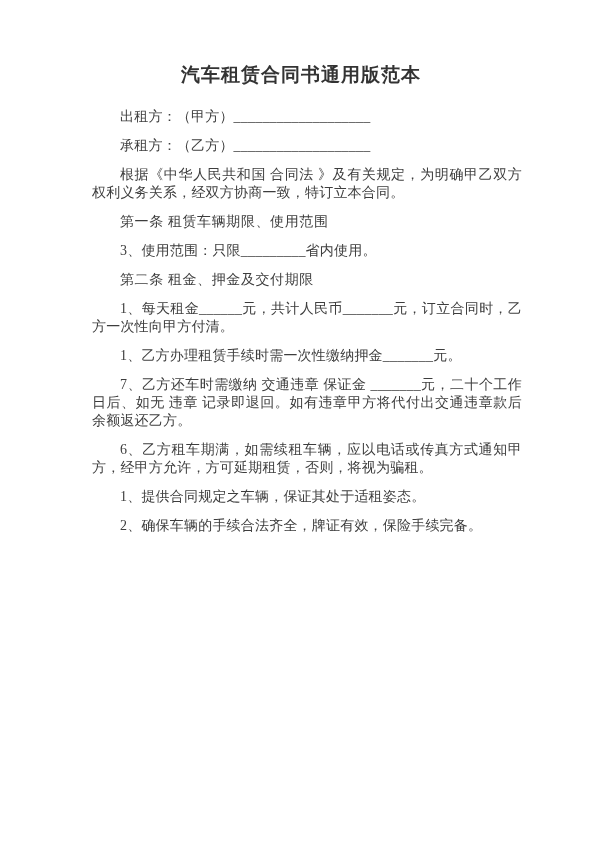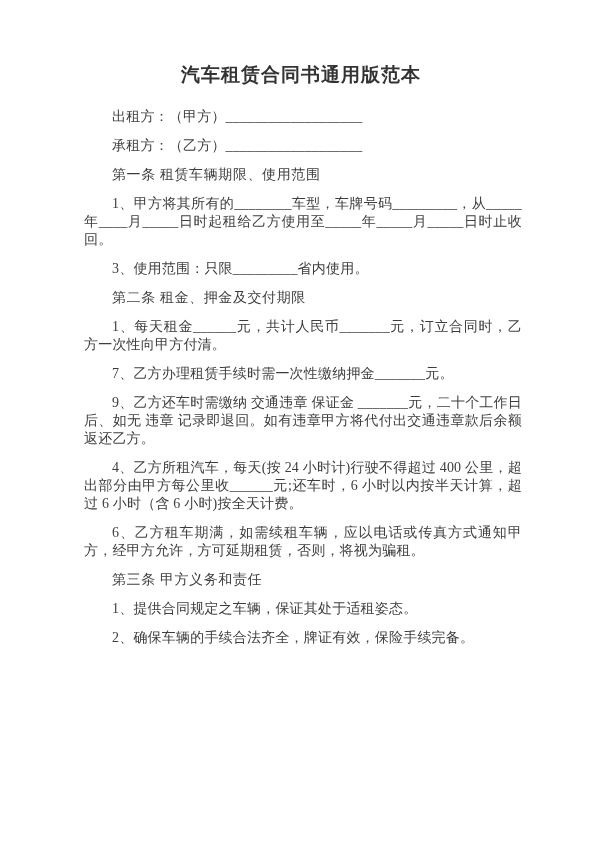--- a/index.html
+++ b/index.html
@@ -23,46 +23,44 @@
     line-height: 26px;
     font-weight: bold;
     text-align: center;
     letter-spacing: 1px;
     color: #333333;
     margin: 0 0 20px 0;
   }
   .para {
     font-size: 14px;
     line-height: 18px;
-    margin: 0 0 11px 4px;
+    margin: 0 0 11px 12px;
     text-indent: 2em;
     text-align: justify;
     word-break: break-all;
     letter-spacing: 0.2px;
   }
   .para.heading {
     letter-spacing: 0.6px;
   }
 </style>
 </head>
 <body>
 
 <div class="page">
   <h1 class="doc-title">汽车租赁合同书通用版范本</h1>
 
   <p class="para party">出租方：（甲方）___________________</p>
   <p class="para party">承租方：（乙方）___________________</p>
+  <p class="para preamble">根据《中华人民共和国 合同法 》及有关规定，为明确甲乙双方权利义务关系，经双方协商一致，特订立本合同。</p>
 
   <p class="para heading">第一条 租赁车辆期限、使用范围</p>
-  <p class="para clause">1、甲方将其所有的________车型，车牌号码_________，从_____年____月_____日时起租给乙方使用至_____年_____月_____日时止收回。</p>
   <p class="para clause">3、使用范围：只限_________省内使用。</p>
 
   <p class="para heading">第二条 租金、押金及交付期限</p>
   <p class="para clause">1、每天租金______元，共计人民币_______元，订立合同时，乙方一次性向甲方付清。</p>
-  <p class="para clause">7、乙方办理租赁手续时需一次性缴纳押金_______元。</p>
-  <p class="para clause">9、乙方还车时需缴纳 交通违章 保证金 _______元，二十个工作日后、如无 违章 记录即退回。如有违章甲方将代付出交通违章款后余额返还乙方。</p>
-  <p class="para clause">4、乙方所租汽车，每天(按 24 小时计)行驶不得超过 400 公里，超出部分由甲方每公里收______元;还车时，6 小时以内按半天计算，超过 6 小时（含 6 小时)按全天计费。</p>
+  <p class="para clause">1、乙方办理租赁手续时需一次性缴纳押金_______元。</p>
+  <p class="para clause">7、乙方还车时需缴纳 交通违章 保证金 _______元，二十个工作日后、如无 违章 记录即退回。如有违章甲方将代付出交通违章款后余额返还乙方。</p>
   <p class="para clause">6、乙方租车期满，如需续租车辆，应以电话或传真方式通知甲方，经甲方允许，方可延期租赁，否则，将视为骗租。</p>
 
-  <p class="para heading">第三条 甲方义务和责任</p>
   <p class="para clause">1、提供合同规定之车辆，保证其处于适租姿态。</p>
   <p class="para clause">2、确保车辆的手续合法齐全，牌证有效，保险手续完备。</p>
 </div>
 
 </body></html>

